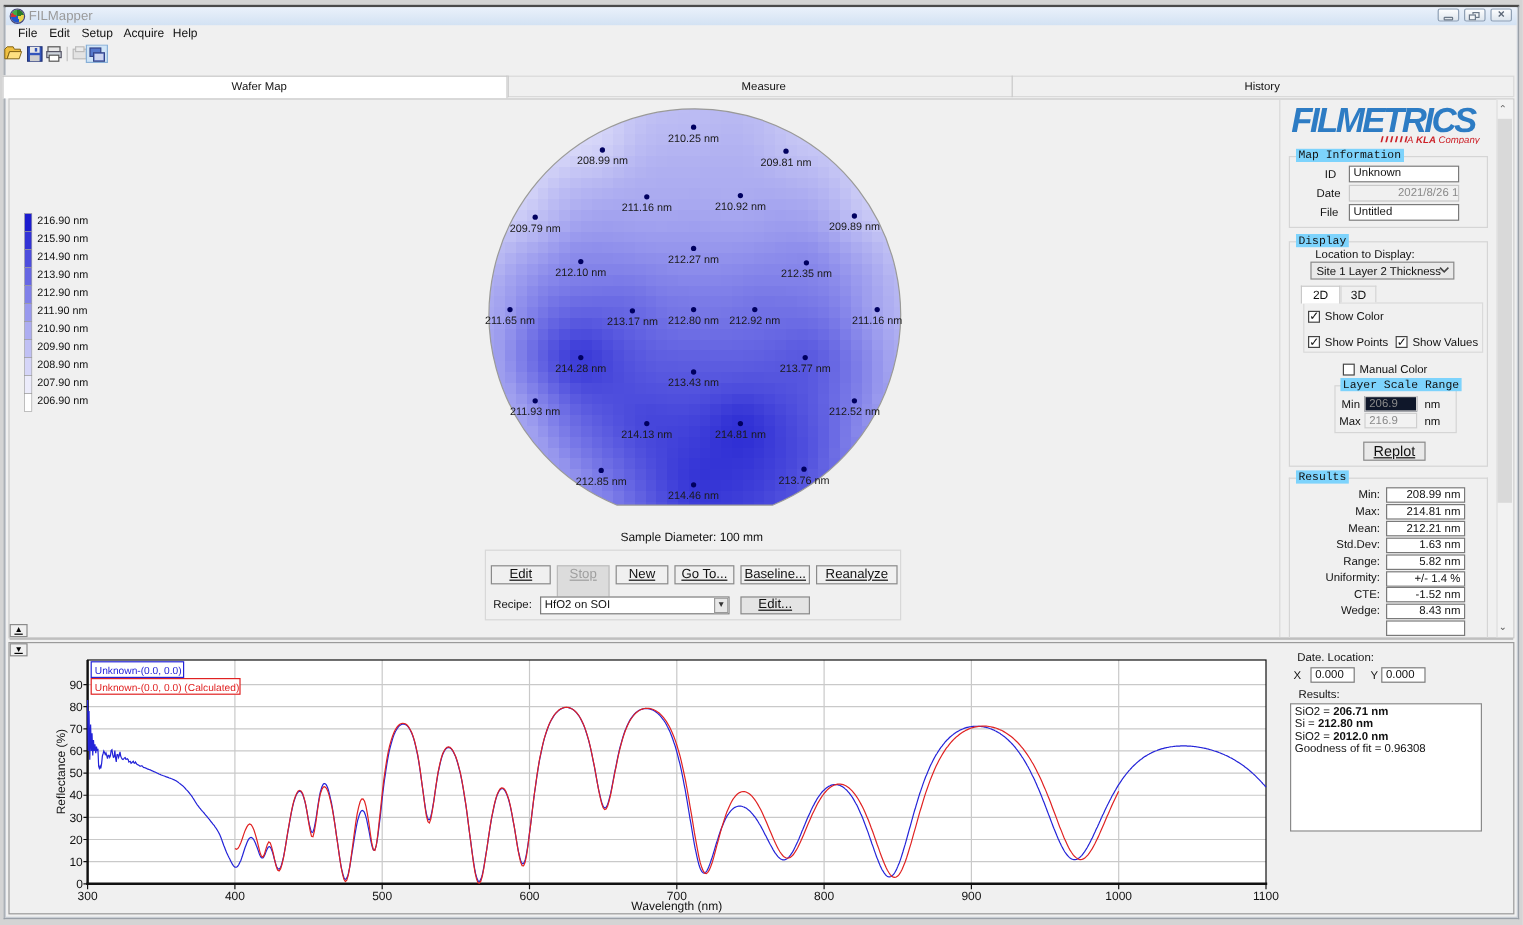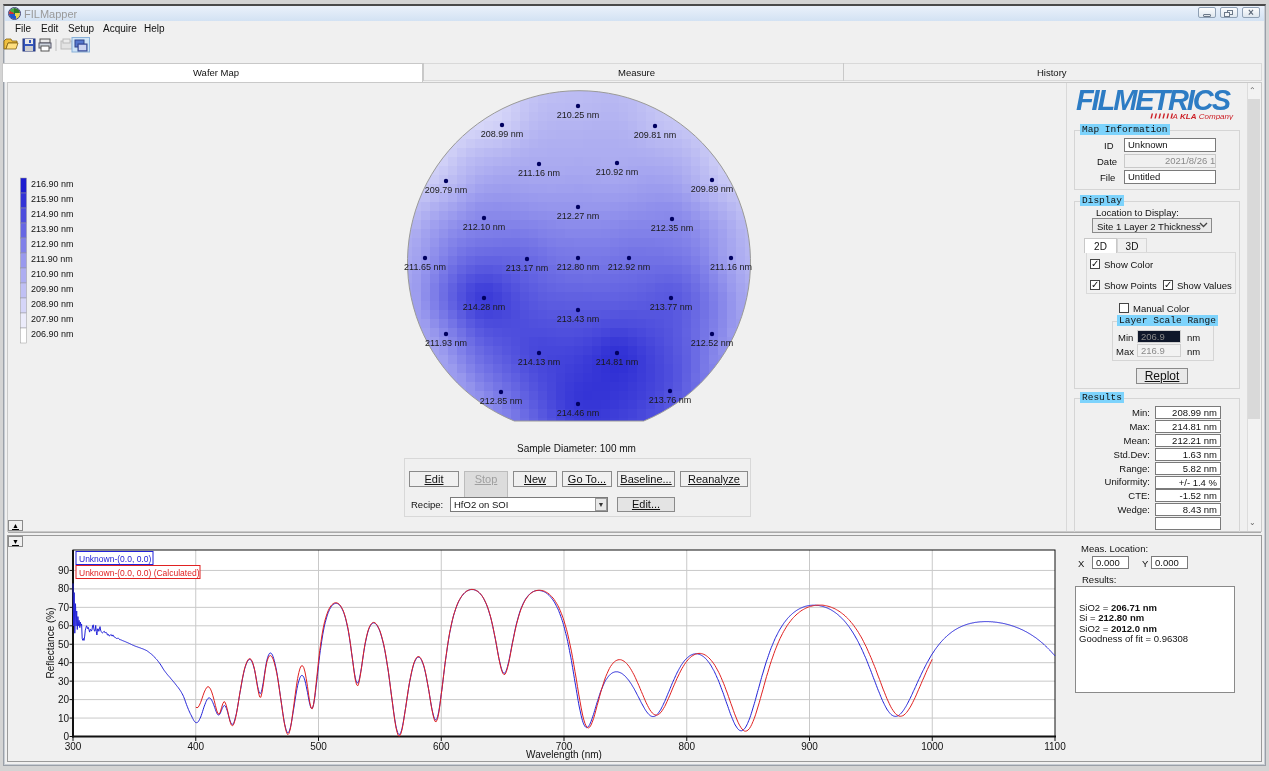--- a/index.html
+++ b/index.html
@@ -1592,19 +1592,19 @@
 <text x="564" y="758" font-size="10" text-anchor="middle" fill="#111">Wavelength (nm)</text>
 <text x="54" y="643" font-size="10" text-anchor="middle" fill="#111" transform="rotate(-90 54 643)">Reflectance (%)</text>
 <path d="M73.0,583.4 L73.6,625.8 L74.2,592.6 L74.8,633.2 L75.5,603.7 L76.1,625.8 L76.7,611.0 L77.3,629.5 L77.9,616.6 L78.5,625.8 L79.1,620.3 L79.8,627.6 L80.4,622.1 L81.0,625.8 L81.6,624.0 L82.2,638.4 L82.8,640.3 L83.4,638.5 L84.0,640.4 L84.7,636.1 L85.3,630.1 L85.9,628.1 L86.5,625.8 L87.1,627.1 L87.7,628.7 L88.3,627.4 L89.0,629.8 L89.6,632.1 L90.2,629.4 L90.8,629.4 L91.4,631.1 L92.0,629.8 L92.6,625.5 L93.3,624.8 L93.9,628.9 L94.5,631.1 L95.1,630.8 L95.7,625.4 L96.3,631.6 L96.9,635.0 L97.5,629.0 L98.2,628.8 L98.8,631.3 L99.4,629.5 L100.0,626.6 L100.6,630.1 L101.2,631.5 L101.8,632.5 L102.5,632.9 L103.1,632.4 L103.7,631.6 L104.3,631.3 L104.9,632.7 L105.5,632.6 L106.1,632.3 L106.8,633.0 L107.4,635.0 L108.0,634.6 L108.6,634.5 L109.2,636.1 L109.8,635.6 L110.4,635.0 L111.1,634.4 L111.7,635.8 L112.3,636.0 L112.9,634.9 L113.5,636.0 L114.1,636.9 L114.7,637.2 L115.3,637.5 L116.0,638.0 L116.6,638.5 L117.2,638.4 L117.8,638.3 L118.4,638.2 L119.0,638.8 L119.6,639.6 L120.3,639.7 L120.9,639.8 L121.5,640.1 L122.1,640.3 L122.7,640.7 L123.3,640.9 L123.9,641.1 L124.6,641.4 L125.2,641.6 L125.8,641.9 L126.4,642.2 L127.0,642.4 L127.6,642.7 L128.2,643.0 L128.9,643.2 L129.5,643.5 L130.1,643.8 L130.7,644.1 L131.3,644.4 L131.9,644.7 L132.5,645.0 L133.1,645.2 L133.8,645.5 L134.4,645.8 L135.0,646.0 L135.6,646.3 L136.2,646.5 L136.8,646.7 L137.4,646.9 L138.1,647.2 L138.7,647.4 L139.3,647.6 L139.9,647.8 L140.5,648.0 L141.1,648.3 L141.7,648.5 L142.4,648.7 L143.0,649.0 L143.6,649.2 L144.2,649.5 L144.8,649.7 L145.4,650.0 L146.0,650.3 L146.7,650.6 L147.3,651.0 L147.9,651.5 L148.5,651.9 L149.1,652.4 L149.7,652.8 L150.3,653.3 L150.9,653.8 L151.6,654.3 L152.2,654.8 L152.8,655.3 L153.4,655.9 L154.0,656.6 L154.6,657.3 L155.2,658.0 L155.9,658.7 L156.5,659.3 L157.1,660.0 L157.7,660.7 L158.3,661.5 L158.9,662.3 L159.5,663.1 L160.2,664.0 L160.8,665.0 L161.4,665.9 L162.0,666.9 L162.6,667.9 L163.2,668.9 L163.8,669.8 L164.4,670.7 L165.1,671.6 L165.7,672.4 L166.3,673.2 L166.9,673.9 L167.5,674.7 L168.1,675.4 L168.7,676.1 L169.4,676.8 L170.0,677.5 L170.6,678.3 L171.2,679.0 L171.8,679.7 L172.4,680.4 L173.0,681.2 L173.7,681.9 L174.3,682.7 L174.9,683.4 L175.5,684.2 L176.1,685.0 L176.7,685.7 L177.3,686.5 L178.0,687.3 L178.6,688.1 L179.2,689.0 L179.8,689.8 L180.4,690.7 L181.0,691.7 L181.6,692.7 L182.2,693.8 L182.9,695.1 L183.5,696.4 L184.1,697.9 L184.7,699.5 L185.3,701.2 L185.9,702.9 L186.5,704.6 L187.2,706.3 L187.8,707.9 L188.4,709.4 L189.0,710.8 L189.6,712.1 L190.2,713.4 L190.8,714.6 L191.5,715.9 L192.1,717.2 L192.7,718.4 L193.3,719.5 L193.9,720.6 L194.5,721.4 L195.1,722.1 L195.8,722.6 L196.4,722.7 L197.0,722.6 L197.6,722.3 L198.2,721.7 L198.8,720.8 L199.4,719.7 L200.0,718.4 L200.7,717.0 L201.3,715.3 L201.9,713.6 L202.5,711.7 L203.1,709.8 L203.7,707.9 L204.3,706.1 L205.0,704.3 L205.6,702.7 L206.2,701.3 L206.8,700.1 L207.4,699.1 L208.0,698.4 L208.6,698.0 L209.3,697.9 L209.9,698.1 L210.5,698.5 L211.1,699.2 L211.7,700.2 L212.3,701.4 L212.9,702.7 L213.5,704.3 L214.2,706.0 L214.8,707.7 L215.4,709.5 L216.0,711.2 L216.6,712.7 L217.2,713.9 L217.8,714.7 L218.5,715.0 L219.1,714.9 L219.7,714.3 L220.3,713.2 L220.9,711.8 L221.5,710.3 L222.1,708.7 L222.8,707.3 L223.4,706.2 L224.0,705.6 L224.6,705.5 L225.2,706.0 L225.8,706.9 L226.4,708.4 L227.1,710.3 L227.7,712.4 L228.3,714.6 L228.9,716.9 L229.5,719.0 L230.1,721.0 L230.7,722.5 L231.3,723.6 L232.0,724.2 L232.6,724.3 L233.2,723.8 L233.8,722.7 L234.4,721.2 L235.0,719.1 L235.6,716.7 L236.3,713.9 L236.9,710.8 L237.5,707.5 L238.1,704.0 L238.7,700.3 L239.3,696.7 L239.9,693.0 L240.6,689.4 L241.2,685.9 L241.8,682.5 L242.4,679.2 L243.0,676.2 L243.6,673.4 L244.2,670.8 L244.8,668.4 L245.5,666.3 L246.1,664.5 L246.7,663.0 L247.3,661.7 L247.9,660.7 L248.5,660.0 L249.1,659.5 L249.8,659.4 L250.4,659.6 L251.0,660.1 L251.6,660.9 L252.2,662.1 L252.8,663.7 L253.4,665.7 L254.1,668.0 L254.7,670.7 L255.3,673.7 L255.9,676.9 L256.5,680.3 L257.1,683.7 L257.7,686.8 L258.4,689.6 L259.0,691.8 L259.6,693.2 L260.2,693.7 L260.8,693.2 L261.4,691.7 L262.0,689.2 L262.6,686.1 L263.3,682.4 L263.9,678.4 L264.5,674.2 L265.1,670.2 L265.7,666.5 L266.3,663.1 L266.9,660.2 L267.6,657.8 L268.2,655.9 L268.8,654.5 L269.4,653.5 L270.0,653.0 L270.6,653.0 L271.2,653.3 L271.9,654.1 L272.5,655.2 L273.1,656.7 L273.7,658.5 L274.3,660.7 L274.9,663.2 L275.5,665.9 L276.2,668.9 L276.8,672.3 L277.4,675.8 L278.0,679.6 L278.6,683.6 L279.2,687.7 L279.8,692.0 L280.4,696.4 L281.1,700.8 L281.7,705.2 L282.3,709.5 L282.9,713.6 L283.5,717.5 L284.1,721.1 L284.7,724.3 L285.4,727.1 L286.0,729.4 L286.6,731.2 L287.2,732.3 L287.8,732.7 L288.4,732.5 L289.0,731.6 L289.7,730.0 L290.3,727.9 L290.9,725.2 L291.5,722.1 L292.1,718.6 L292.7,714.9 L293.3,711.0 L294.0,707.0 L294.6,703.0 L295.2,699.2 L295.8,695.4 L296.4,691.9 L297.0,688.7 L297.6,685.7 L298.2,683.1 L298.9,680.8 L299.5,678.9 L300.1,677.4 L300.7,676.3 L301.3,675.6 L301.9,675.4 L302.5,675.6 L303.2,676.2 L303.8,677.3 L304.4,678.9 L305.0,680.9 L305.6,683.3 L306.2,686.1 L306.8,689.1 L307.5,692.4 L308.1,695.7 L308.7,699.0 L309.3,702.0 L309.9,704.6 L310.5,706.7 L311.1,708.0 L311.7,708.5 L312.4,708.1 L313.0,706.6 L313.6,704.3 L314.2,701.0 L314.8,697.1 L315.4,692.5 L316.0,687.4 L316.7,682.1 L317.3,676.6 L317.9,671.1 L318.5,665.6 L319.1,660.4 L319.7,655.3 L320.3,650.6 L321.0,646.1 L321.6,641.9 L322.2,638.0 L322.8,634.3 L323.4,631.0 L324.0,627.9 L324.6,625.0 L325.3,622.4 L325.9,620.0 L326.5,617.9 L327.1,615.9 L327.7,614.1 L328.3,612.4 L328.9,611.0 L329.5,609.6 L330.2,608.5 L330.8,607.4 L331.4,606.5 L332.0,605.7 L332.6,605.1 L333.2,604.5 L333.8,604.1 L334.5,603.7 L335.1,603.5 L335.7,603.4 L336.3,603.4 L336.9,603.4 L337.5,603.6 L338.1,604.0 L338.8,604.4 L339.4,604.9 L340.0,605.6 L340.6,606.4 L341.2,607.3 L341.8,608.4 L342.4,609.6 L343.1,611.0 L343.7,612.5 L344.3,614.3 L344.9,616.2 L345.5,618.3 L346.1,620.7 L346.7,623.3 L347.3,626.1 L348.0,629.3 L348.6,632.6 L349.2,636.3 L349.8,640.2 L350.4,644.3 L351.0,648.6 L351.6,653.1 L352.3,657.7 L352.9,662.2 L353.5,666.7 L354.1,670.8 L354.7,674.6 L355.3,677.8 L355.9,680.3 L356.6,682.1 L357.2,683.0 L357.8,683.0 L358.4,682.1 L359.0,680.4 L359.6,677.9 L360.2,674.8 L360.8,671.3 L361.5,667.4 L362.1,663.4 L362.7,659.3 L363.3,655.2 L363.9,651.3 L364.5,647.6 L365.1,644.1 L365.8,640.9 L366.4,638.0 L367.0,635.4 L367.6,633.0 L368.2,630.9 L368.8,629.1 L369.4,627.6 L370.1,626.3 L370.7,625.2 L371.3,624.4 L371.9,623.7 L372.5,623.3 L373.1,623.0 L373.7,622.9 L374.4,623.0 L375.0,623.3 L375.6,623.7 L376.2,624.3 L376.8,625.1 L377.4,626.0 L378.0,627.1 L378.6,628.3 L379.3,629.7 L379.9,631.3 L380.5,633.1 L381.1,635.0 L381.7,637.1 L382.3,639.4 L382.9,641.8 L383.6,644.5 L384.2,647.4 L384.8,650.4 L385.4,653.7 L386.0,657.1 L386.6,660.8 L387.2,664.7 L387.9,668.7 L388.5,672.9 L389.1,677.3 L389.7,681.8 L390.3,686.5 L390.9,691.2 L391.5,696.0 L392.2,700.7 L392.8,705.3 L393.4,709.9 L394.0,714.2 L394.6,718.3 L395.2,722.0 L395.8,725.4 L396.4,728.3 L397.1,730.7 L397.7,732.6 L398.3,733.8 L398.9,734.4 L399.5,734.4 L400.1,733.8 L400.7,732.6 L401.4,730.8 L402.0,728.5 L402.6,725.7 L403.2,722.5 L403.8,719.1 L404.4,715.3 L405.0,711.4 L405.7,707.4 L406.3,703.3 L406.9,699.3 L407.5,695.3 L408.1,691.4 L408.7,687.6 L409.3,684.0 L409.9,680.6 L410.6,677.4 L411.2,674.4 L411.8,671.6 L412.4,669.1 L413.0,666.8 L413.6,664.7 L414.2,662.9 L414.9,661.3 L415.5,660.0 L416.1,659.0 L416.7,658.2 L417.3,657.6 L417.9,657.3 L418.5,657.2 L419.2,657.3 L419.8,657.7 L420.4,658.4 L421.0,659.3 L421.6,660.4 L422.2,661.8 L422.8,663.4 L423.5,665.2 L424.1,667.3 L424.7,669.7 L425.3,672.2 L425.9,675.0 L426.5,678.1 L427.1,681.3 L427.7,684.6 L428.4,688.1 L429.0,691.8 L429.6,695.4 L430.2,699.1 L430.8,702.7 L431.4,706.1 L432.0,709.4 L432.7,712.3 L433.3,714.9 L433.9,717.0 L434.5,718.5 L435.1,719.5 L435.7,719.8 L436.3,719.4 L437.0,718.4 L437.6,716.6 L438.2,714.2 L438.8,711.2 L439.4,707.6 L440.0,703.6 L440.6,699.2 L441.2,694.5 L441.9,689.6 L442.5,684.7 L443.1,679.7 L443.7,674.7 L444.3,669.8 L444.9,664.9 L445.5,660.2 L446.2,655.7 L446.8,651.3 L447.4,647.1 L448.0,643.2 L448.6,639.4 L449.2,635.8 L449.8,632.4 L450.5,629.2 L451.1,626.2 L451.7,623.4 L452.3,620.7 L452.9,618.3 L453.5,615.9 L454.1,613.8 L454.8,611.7 L455.4,609.8 L456.0,608.1 L456.6,606.4 L457.2,604.9 L457.8,603.4 L458.4,602.1 L459.0,600.8 L459.7,599.6 L460.3,598.6 L460.9,597.6 L461.5,596.6 L462.1,595.8 L462.7,595.0 L463.3,594.2 L464.0,593.6 L464.6,593.0 L465.2,592.4 L465.8,591.9 L466.4,591.4 L467.0,591.0 L467.6,590.7 L468.3,590.4 L468.9,590.1 L469.5,589.9 L470.1,589.8 L470.7,589.6 L471.3,589.6 L471.9,589.5 L472.6,589.6 L473.2,589.6 L473.8,589.7 L474.4,589.9 L475.0,590.1 L475.6,590.3 L476.2,590.6 L476.8,590.9 L477.5,591.3 L478.1,591.8 L478.7,592.3 L479.3,592.8 L479.9,593.4 L480.5,594.1 L481.1,594.9 L481.8,595.7 L482.4,596.5 L483.0,597.5 L483.6,598.5 L484.2,599.7 L484.8,600.9 L485.4,602.2 L486.1,603.6 L486.7,605.1 L487.3,606.7 L487.9,608.4 L488.5,610.2 L489.1,612.2 L489.7,614.3 L490.4,616.5 L491.0,618.8 L491.6,621.3 L492.2,623.9 L492.8,626.6 L493.4,629.5 L494.0,632.5 L494.6,635.6 L495.3,638.8 L495.9,642.0 L496.5,645.3 L497.1,648.6 L497.7,651.9 L498.3,655.1 L498.9,658.2 L499.6,661.2 L500.2,663.9 L500.8,666.4 L501.4,668.5 L502.0,670.3 L502.6,671.7 L503.2,672.7 L503.9,673.2 L504.5,673.2 L505.1,672.7 L505.7,671.8 L506.3,670.4 L506.9,668.6 L507.5,666.5 L508.1,664.1 L508.8,661.4 L509.4,658.5 L510.0,655.4 L510.6,652.3 L511.2,649.1 L511.8,645.9 L512.4,642.7 L513.1,639.6 L513.7,636.5 L514.3,633.5 L514.9,630.6 L515.5,627.9 L516.1,625.2 L516.7,622.7 L517.4,620.3 L518.0,618.1 L518.6,615.9 L519.2,613.9 L519.8,612.0 L520.4,610.2 L521.0,608.5 L521.7,607.0 L522.3,605.5 L522.9,604.1 L523.5,602.9 L524.1,601.7 L524.7,600.5 L525.3,599.5 L525.9,598.6 L526.6,597.7 L527.2,596.8 L527.8,596.1 L528.4,595.4 L529.0,594.7 L529.6,594.1 L530.2,593.6 L530.9,593.1 L531.5,592.6 L532.1,592.2 L532.7,591.9 L533.3,591.6 L533.9,591.3 L534.5,591.1 L535.2,590.9 L535.8,590.7 L536.4,590.6 L537.0,590.5 L537.6,590.5 L538.2,590.4 L538.8,590.5 L539.5,590.5 L540.1,590.6 L540.7,590.7 L541.3,590.8 L541.9,591.0 L542.5,591.2 L543.1,591.4 L543.7,591.6 L544.4,591.9 L545.0,592.3 L545.6,592.6 L546.2,593.0 L546.8,593.5 L547.4,593.9 L548.0,594.5 L548.7,595.0 L549.3,595.6 L549.9,596.2 L550.5,596.9 L551.1,597.6 L551.7,598.4 L552.3,599.2 L553.0,600.0 L553.6,601.0 L554.2,601.9 L554.8,602.9 L555.4,604.0 L556.0,605.2 L556.6,606.3 L557.2,607.6 L557.9,608.9 L558.5,610.3 L559.1,611.8 L559.7,613.4 L560.3,615.0 L560.9,616.7 L561.5,618.5 L562.2,620.4 L562.8,622.3 L563.4,624.4 L564.0,626.5 L564.6,628.8 L565.2,631.2 L565.8,633.6 L566.5,636.2 L567.1,638.9 L567.7,641.6 L568.3,644.5 L568.9,647.5 L569.5,650.6 L570.1,653.8 L570.8,657.1 L571.4,660.5 L572.0,664.0 L572.6,667.5 L573.2,671.1 L573.8,674.8 L574.4,678.5 L575.0,682.2 L575.7,685.9 L576.3,689.6 L576.9,693.3 L577.5,696.9 L578.1,700.4 L578.7,703.8 L579.3,707.0 L580.0,710.1 L580.6,713.0 L581.2,715.7 L581.8,718.2 L582.4,720.4 L583.0,722.3 L583.6,723.9 L584.3,725.3 L584.9,726.3 L585.5,727.0 L586.1,727.5 L586.7,727.6 L587.3,727.4 L587.9,727.0 L588.6,726.3 L589.2,725.4 L589.8,724.3 L590.4,723.0 L591.0,721.5 L591.6,719.9 L592.2,718.2 L592.8,716.3 L593.5,714.4 L594.1,712.4 L594.7,710.4 L595.3,708.4 L595.9,706.3 L596.5,704.3 L597.1,702.3 L597.8,700.3 L598.4,698.4 L599.0,696.5 L599.6,694.7 L600.2,692.9 L600.8,691.2 L601.4,689.6 L602.1,688.1 L602.7,686.6 L603.3,685.2 L603.9,683.9 L604.5,682.6 L605.1,681.4 L605.7,680.3 L606.3,679.3 L607.0,678.4 L607.6,677.5 L608.2,676.7 L608.8,675.9 L609.4,675.3 L610.0,674.7 L610.6,674.1 L611.3,673.6 L611.9,673.2 L612.5,672.8 L613.1,672.5 L613.7,672.3 L614.3,672.1 L614.9,671.9 L615.6,671.8 L616.2,671.8 L616.8,671.8 L617.4,671.8 L618.0,671.9 L618.6,672.1 L619.2,672.3 L619.9,672.5 L620.5,672.8 L621.1,673.1 L621.7,673.4 L622.3,673.8 L622.9,674.3 L623.5,674.8 L624.1,675.3 L624.8,675.8 L625.4,676.4 L626.0,677.1 L626.6,677.8 L627.2,678.5 L627.8,679.2 L628.4,680.0 L629.1,680.8 L629.7,681.7 L630.3,682.6 L630.9,683.5 L631.5,684.4 L632.1,685.4 L632.7,686.5 L633.4,687.5 L634.0,688.6 L634.6,689.7 L635.2,690.8 L635.8,691.9 L636.4,693.1 L637.0,694.3 L637.6,695.5 L638.3,696.7 L638.9,697.9 L639.5,699.1 L640.1,700.3 L640.7,701.5 L641.3,702.7 L641.9,703.8 L642.6,705.0 L643.2,706.1 L643.8,707.2 L644.4,708.3 L645.0,709.3 L645.6,710.3 L646.2,711.2 L646.9,712.0 L647.5,712.9 L648.1,713.6 L648.7,714.3 L649.3,714.8 L649.9,715.3 L650.5,715.8 L651.2,716.1 L651.8,716.4 L652.4,716.5 L653.0,716.6 L653.6,716.5 L654.2,716.4 L654.8,716.2 L655.4,715.9 L656.1,715.5 L656.7,714.9 L657.3,714.3 L657.9,713.7 L658.5,712.9 L659.1,712.0 L659.7,711.1 L660.4,710.1 L661.0,709.1 L661.6,707.9 L662.2,706.7 L662.8,705.5 L663.4,704.2 L664.0,702.9 L664.7,701.5 L665.3,700.1 L665.9,698.7 L666.5,697.2 L667.1,695.8 L667.7,694.3 L668.3,692.8 L669.0,691.3 L669.6,689.8 L670.2,688.3 L670.8,686.9 L671.4,685.4 L672.0,683.9 L672.6,682.5 L673.2,681.1 L673.9,679.7 L674.5,678.3 L675.1,677.0 L675.7,675.6 L676.3,674.4 L676.9,673.1 L677.5,671.9 L678.2,670.7 L678.8,669.5 L679.4,668.4 L680.0,667.4 L680.6,666.3 L681.2,665.3 L681.8,664.4 L682.5,663.4 L683.1,662.6 L683.7,661.7 L684.3,661.0 L684.9,660.2 L685.5,659.5 L686.1,658.9 L686.8,658.3 L687.4,657.7 L688.0,657.2 L688.6,656.7 L689.2,656.2 L689.8,655.8 L690.4,655.4 L691.0,655.1 L691.7,654.8 L692.3,654.5 L692.9,654.3 L693.5,654.1 L694.1,654.0 L694.7,653.9 L695.3,653.8 L696.0,653.8 L696.6,653.8 L697.2,653.8 L697.8,653.9 L698.4,654.1 L699.0,654.2 L699.6,654.4 L700.3,654.7 L700.9,655.0 L701.5,655.3 L702.1,655.7 L702.7,656.1 L703.3,656.5 L703.9,657.0 L704.5,657.6 L705.2,658.1 L705.8,658.7 L706.4,659.4 L707.0,660.1 L707.6,660.8 L708.2,661.6 L708.8,662.4 L709.5,663.3 L710.1,664.2 L710.7,665.1 L711.3,666.1 L711.9,667.2 L712.5,668.3 L713.1,669.4 L713.8,670.5 L714.4,671.7 L715.0,673.0 L715.6,674.3 L716.2,675.6 L716.8,677.0 L717.4,678.4 L718.1,679.8 L718.7,681.3 L719.3,682.8 L719.9,684.4 L720.5,686.0 L721.1,687.6 L721.7,689.2 L722.3,690.9 L723.0,692.6 L723.6,694.3 L724.2,696.1 L724.8,697.8 L725.4,699.6 L726.0,701.3 L726.6,703.1 L727.3,704.9 L727.9,706.6 L728.5,708.4 L729.1,710.1 L729.7,711.8 L730.3,713.5 L730.9,715.1 L731.6,716.7 L732.2,718.3 L732.8,719.7 L733.4,721.2 L734.0,722.5 L734.6,723.8 L735.2,725.0 L735.9,726.0 L736.5,727.0 L737.1,727.9 L737.7,728.7 L738.3,729.4 L738.9,729.9 L739.5,730.3 L740.1,730.6 L740.8,730.7 L741.4,730.8 L742.0,730.6 L742.6,730.4 L743.2,730.0 L743.8,729.5 L744.4,728.8 L745.1,728.0 L745.7,727.1 L746.3,726.0 L746.9,724.9 L747.5,723.6 L748.1,722.2 L748.7,720.7 L749.4,719.1 L750.0,717.4 L750.6,715.7 L751.2,713.8 L751.8,711.9 L752.4,710.0 L753.0,707.9 L753.6,705.9 L754.3,703.7 L754.9,701.6 L755.5,699.4 L756.1,697.2 L756.7,695.0 L757.3,692.8 L757.9,690.6 L758.6,688.3 L759.2,686.1 L759.8,683.9 L760.4,681.7 L761.0,679.5 L761.6,677.4 L762.2,675.2 L762.9,673.1 L763.5,671.0 L764.1,669.0 L764.7,667.0 L765.3,665.0 L765.9,663.0 L766.5,661.1 L767.2,659.3 L767.8,657.4 L768.4,655.7 L769.0,653.9 L769.6,652.2 L770.2,650.5 L770.8,648.9 L771.4,647.3 L772.1,645.8 L772.7,644.3 L773.3,642.8 L773.9,641.4 L774.5,640.0 L775.1,638.6 L775.7,637.3 L776.4,636.0 L777.0,634.8 L777.6,633.6 L778.2,632.4 L778.8,631.3 L779.4,630.2 L780.0,629.1 L780.7,628.1 L781.3,627.1 L781.9,626.1 L782.5,625.2 L783.1,624.3 L783.7,623.4 L784.3,622.5 L785.0,621.7 L785.6,620.9 L786.2,620.1 L786.8,619.4 L787.4,618.6 L788.0,617.9 L788.6,617.3 L789.2,616.6 L789.9,616.0 L790.5,615.4 L791.1,614.8 L791.7,614.2 L792.3,613.7 L792.9,613.2 L793.5,612.7 L794.2,612.2 L794.8,611.7 L795.4,611.3 L796.0,610.8 L796.6,610.4 L797.2,610.0 L797.8,609.7 L798.5,609.3 L799.1,609.0 L799.7,608.6 L800.3,608.3 L800.9,608.0 L801.5,607.8 L802.1,607.5 L802.7,607.3 L803.4,607.0 L804.0,606.8 L804.6,606.6 L805.2,606.4 L805.8,606.2 L806.4,606.1 L807.0,605.9 L807.7,605.8 L808.3,605.7 L808.9,605.6 L809.5,605.5 L810.1,605.4 L810.7,605.3 L811.3,605.3 L812.0,605.2 L812.6,605.2 L813.2,605.2 L813.8,605.2 L814.4,605.2 L815.0,605.2 L815.6,605.2 L816.3,605.3 L816.9,605.3 L817.5,605.4 L818.1,605.5 L818.7,605.5 L819.3,605.6 L819.9,605.8 L820.5,605.9 L821.2,606.0 L821.8,606.2 L822.4,606.3 L823.0,606.5 L823.6,606.7 L824.2,606.9 L824.8,607.1 L825.5,607.3 L826.1,607.5 L826.7,607.8 L827.3,608.0 L827.9,608.3 L828.5,608.6 L829.1,608.9 L829.8,609.2 L830.4,609.5 L831.0,609.9 L831.6,610.2 L832.2,610.6 L832.8,610.9 L833.4,611.3 L834.1,611.8 L834.7,612.2 L835.3,612.6 L835.9,613.1 L836.5,613.5 L837.1,614.0 L837.7,614.5 L838.3,615.0 L839.0,615.6 L839.6,616.1 L840.2,616.7 L840.8,617.3 L841.4,617.9 L842.0,618.5 L842.6,619.1 L843.3,619.8 L843.9,620.4 L844.5,621.1 L845.1,621.8 L845.7,622.5 L846.3,623.3 L846.9,624.1 L847.6,624.8 L848.2,625.7 L848.8,626.5 L849.4,627.3 L850.0,628.2 L850.6,629.1 L851.2,630.0 L851.8,630.9 L852.5,631.9 L853.1,632.9 L853.7,633.9 L854.3,634.9 L854.9,635.9 L855.5,637.0 L856.1,638.1 L856.8,639.2 L857.4,640.4 L858.0,641.5 L858.6,642.7 L859.2,643.9 L859.8,645.2 L860.4,646.4 L861.1,647.7 L861.7,649.0 L862.3,650.3 L862.9,651.7 L863.5,653.0 L864.1,654.4 L864.7,655.8 L865.4,657.3 L866.0,658.7 L866.6,660.2 L867.2,661.7 L867.8,663.2 L868.4,664.7 L869.0,666.3 L869.6,667.8 L870.3,669.4 L870.9,671.0 L871.5,672.6 L872.1,674.2 L872.7,675.8 L873.3,677.4 L873.9,679.0 L874.6,680.6 L875.2,682.3 L875.8,683.9 L876.4,685.5 L877.0,687.1 L877.6,688.7 L878.2,690.2 L878.9,691.8 L879.5,693.3 L880.1,694.8 L880.7,696.3 L881.3,697.7 L881.9,699.2 L882.5,700.5 L883.1,701.9 L883.8,703.2 L884.4,704.5 L885.0,705.7 L885.6,706.8 L886.2,707.9 L886.8,709.0 L887.4,710.0 L888.1,710.9 L888.7,711.7 L889.3,712.5 L889.9,713.2 L890.5,713.9 L891.1,714.5 L891.7,715.0 L892.4,715.4 L893.0,715.8 L893.6,716.0 L894.2,716.2 L894.8,716.3 L895.4,716.4 L896.0,716.3 L896.7,716.2 L897.3,716.1 L897.9,715.8 L898.5,715.5 L899.1,715.0 L899.7,714.6 L900.3,714.0 L900.9,713.4 L901.6,712.8 L902.2,712.0 L902.8,711.2 L903.4,710.4 L904.0,709.5 L904.6,708.5 L905.2,707.6 L905.9,706.5 L906.5,705.4 L907.1,704.3 L907.7,703.2 L908.3,702.0 L908.9,700.8 L909.5,699.5 L910.2,698.3 L910.8,697.0 L911.4,695.7 L912.0,694.4 L912.6,693.1 L913.2,691.7 L913.8,690.4 L914.5,689.1 L915.1,687.7 L915.7,686.4 L916.3,685.0 L916.9,683.7 L917.5,682.3 L918.1,681.0 L918.7,679.6 L919.4,678.3 L920.0,677.0 L920.6,675.7 L921.2,674.4 L921.8,673.1 L922.4,671.9 L923.0,670.6 L923.7,669.4 L924.3,668.1 L924.9,666.9 L925.5,665.8 L926.1,664.6 L926.7,663.4 L927.3,662.3 L928.0,661.2 L928.6,660.1 L929.2,659.0 L929.8,658.0 L930.4,656.9 L931.0,655.9 L931.6,654.9 L932.2,653.9 L932.9,653.0 L933.5,652.0 L934.1,651.1 L934.7,650.2 L935.3,649.3 L935.9,648.5 L936.5,647.6 L937.2,646.8 L937.8,646.0 L938.4,645.2 L939.0,644.4 L939.6,643.7 L940.2,643.0 L940.8,642.2 L941.5,641.5 L942.1,640.8 L942.7,640.2 L943.3,639.5 L943.9,638.9 L944.5,638.3 L945.1,637.7 L945.8,637.1 L946.4,636.5 L947.0,635.9 L947.6,635.4 L948.2,634.9 L948.8,634.4 L949.4,633.9 L950.0,633.4 L950.7,632.9 L951.3,632.4 L951.9,632.0 L952.5,631.5 L953.1,631.1 L953.7,630.7 L954.3,630.3 L955.0,629.9 L955.6,629.5 L956.2,629.2 L956.8,628.8 L957.4,628.5 L958.0,628.1 L958.6,627.8 L959.3,627.5 L959.9,627.2 L960.5,626.9 L961.1,626.6 L961.7,626.4 L962.3,626.1 L962.9,625.8 L963.6,625.6 L964.2,625.4 L964.8,625.1 L965.4,624.9 L966.0,624.7 L966.6,624.5 L967.2,624.3 L967.8,624.1 L968.5,623.9 L969.1,623.8 L969.7,623.6 L970.3,623.4 L970.9,623.3 L971.5,623.2 L972.1,623.0 L972.8,622.9 L973.4,622.8 L974.0,622.7 L974.6,622.5 L975.2,622.4 L975.8,622.3 L976.4,622.3 L977.1,622.2 L977.7,622.1 L978.3,622.0 L978.9,622.0 L979.5,621.9 L980.1,621.8 L980.7,621.8 L981.4,621.8 L982.0,621.7 L982.6,621.7 L983.2,621.7 L983.8,621.6 L984.4,621.6 L985.0,621.6 L985.6,621.6 L986.3,621.6 L986.9,621.6 L987.5,621.6 L988.1,621.6 L988.7,621.6 L989.3,621.7 L989.9,621.7 L990.6,621.7 L991.2,621.8 L991.8,621.8 L992.4,621.8 L993.0,621.9 L993.6,622.0 L994.2,622.0 L994.9,622.1 L995.5,622.2 L996.1,622.2 L996.7,622.3 L997.3,622.4 L997.9,622.5 L998.5,622.6 L999.1,622.7 L999.8,622.8 L1000.4,622.9 L1001.0,623.0 L1001.6,623.1 L1002.2,623.2 L1002.8,623.3 L1003.4,623.5 L1004.1,623.6 L1004.7,623.7 L1005.3,623.9 L1005.9,624.0 L1006.5,624.2 L1007.1,624.3 L1007.7,624.5 L1008.4,624.7 L1009.0,624.8 L1009.6,625.0 L1010.2,625.2 L1010.8,625.4 L1011.4,625.6 L1012.0,625.8 L1012.7,626.0 L1013.3,626.2 L1013.9,626.4 L1014.5,626.6 L1015.1,626.8 L1015.7,627.1 L1016.3,627.3 L1016.9,627.5 L1017.6,627.8 L1018.2,628.0 L1018.8,628.3 L1019.4,628.5 L1020.0,628.8 L1020.6,629.1 L1021.2,629.4 L1021.9,629.6 L1022.5,629.9 L1023.1,630.2 L1023.7,630.5 L1024.3,630.8 L1024.9,631.2 L1025.5,631.5 L1026.2,631.8 L1026.8,632.1 L1027.4,632.5 L1028.0,632.8 L1028.6,633.2 L1029.2,633.5 L1029.8,633.9 L1030.5,634.3 L1031.1,634.7 L1031.7,635.1 L1032.3,635.4 L1032.9,635.9 L1033.5,636.3 L1034.1,636.7 L1034.7,637.1 L1035.4,637.5 L1036.0,638.0 L1036.6,638.4 L1037.2,638.9 L1037.8,639.4 L1038.4,639.8 L1039.0,640.3 L1039.7,640.8 L1040.3,641.3 L1040.9,641.8 L1041.5,642.3 L1042.1,642.9 L1042.7,643.4 L1043.3,643.9 L1044.0,644.5 L1044.6,645.1 L1045.2,645.6 L1045.8,646.2 L1046.4,646.8 L1047.0,647.4 L1047.6,648.0 L1048.2,648.6 L1048.9,649.3 L1049.5,649.9 L1050.1,650.5 L1050.7,651.2 L1051.3,651.8 L1051.9,652.5 L1052.5,653.2 L1053.2,653.9 L1053.8,654.5 L1054.4,655.2 L1055.0,655.9" fill="none" stroke="#2323d8" stroke-width="1"></path>
 <path d="M195.8,707.1 L197.0,707.8 L198.2,707.2 L199.4,705.2 L200.7,702.3 L201.9,698.9 L203.1,695.3 L204.3,692.0 L205.6,689.3 L206.8,687.4 L208.0,686.6 L209.3,687.3 L210.5,689.1 L211.7,691.9 L212.9,695.7 L214.2,700.4 L215.4,705.4 L216.6,710.1 L217.8,713.4 L219.1,714.2 L220.3,712.0 L221.5,707.8 L222.8,703.7 L224.0,701.6 L225.2,702.4 L226.4,705.9 L227.7,711.0 L228.9,716.7 L230.1,721.7 L231.3,725.0 L232.6,725.8 L233.8,724.1 L235.0,720.2 L236.3,714.6 L237.5,707.8 L238.7,700.3 L239.9,692.7 L241.2,685.4 L242.4,678.6 L243.6,672.6 L244.8,667.6 L246.1,663.8 L247.3,661.0 L248.5,659.2 L249.8,658.6 L251.0,659.3 L252.2,661.3 L253.4,664.9 L254.7,670.1 L255.9,676.9 L257.1,684.7 L258.4,692.0 L259.6,696.9 L260.8,697.3 L262.0,692.7 L263.3,684.7 L264.5,675.7 L265.7,667.8 L266.9,661.8 L268.2,657.9 L269.4,655.9 L270.6,655.6 L271.9,656.7 L273.1,659.1 L274.3,662.8 L275.5,667.6 L276.8,673.4 L278.0,680.3 L279.2,688.0 L280.4,696.5 L281.7,705.4 L282.9,713.9 L284.1,721.8 L285.4,728.3 L286.6,732.8 L287.8,734.6 L289.0,733.4 L290.3,729.1 L291.5,722.2 L292.7,713.5 L294.0,703.9 L295.2,694.6 L296.4,685.9 L297.6,678.4 L298.9,672.4 L300.1,668.1 L301.3,665.9 L302.5,665.7 L303.8,667.7 L305.0,672.0 L306.2,678.4 L307.5,686.5 L308.7,695.2 L309.9,703.1 L311.1,708.1 L312.4,708.7 L313.6,704.3 L314.8,695.8 L316.0,684.7 L317.3,672.7 L318.5,661.1 L319.7,650.7 L321.0,641.6 L322.2,633.8 L323.4,627.2 L324.6,621.7 L325.9,617.2 L327.1,613.5 L328.3,610.4 L329.5,608.0 L330.8,606.0 L332.0,604.6 L333.2,603.6 L334.5,602.9 L335.7,602.7 L336.9,602.9 L338.1,603.4 L339.4,604.4 L340.6,605.9 L341.8,607.9 L343.1,610.4 L344.3,613.7 L345.5,617.7 L346.7,622.6 L348.0,628.5 L349.2,635.5 L350.4,643.6 L351.6,652.8 L352.9,662.5 L354.1,671.9 L355.3,679.8 L356.6,684.8 L357.8,685.8 L359.0,682.6 L360.2,676.2 L361.5,667.9 L362.7,659.0 L363.9,650.7 L365.1,643.3 L366.4,637.1 L367.6,632.2 L368.8,628.4 L370.1,625.6 L371.3,623.8 L372.5,622.7 L373.7,622.4 L375.0,622.8 L376.2,623.9 L377.4,625.5 L378.6,627.9 L379.9,630.8 L381.1,634.5 L382.3,638.8 L383.6,643.9 L384.8,649.8 L386.0,656.5 L387.2,664.1 L388.5,672.4 L389.7,681.5 L390.9,691.1 L392.2,700.9 L393.4,710.4 L394.6,719.2 L395.8,726.7 L397.1,732.4 L398.3,735.7 L399.5,736.1 L400.7,734.3 L402.0,729.8 L403.2,723.5 L404.4,715.8 L405.7,707.5 L406.9,699.1 L408.1,691.0 L409.3,683.5 L410.6,676.7 L411.8,670.9 L413.0,666.1 L414.2,662.2 L415.5,659.3 L416.7,657.4 L417.9,656.6 L419.2,656.7 L420.4,657.7 L421.6,659.7 L422.8,662.7 L424.1,666.6 L425.3,671.6 L426.5,677.5 L427.7,684.2 L429.0,691.6 L430.2,699.2 L431.4,706.7 L432.7,713.4 L433.9,718.6 L435.1,721.5 L436.3,721.6 L437.6,718.6 L438.8,712.8 L440.0,704.6 L441.2,694.9 L442.5,684.8 L443.7,674.5 L444.9,664.5 L446.2,655.2 L447.4,646.6 L448.6,638.8 L449.8,631.8 L451.1,625.7 L452.3,620.3 L453.5,615.5 L454.8,611.4 L456.0,607.7 L457.2,604.6 L458.4,601.8 L459.7,599.4 L460.9,597.3 L462.1,595.6 L463.3,594.1 L464.6,592.8 L465.8,591.7 L467.0,590.9 L468.3,590.3 L469.5,589.8 L470.7,589.5 L471.9,589.4 L473.2,589.5 L474.4,589.7 L475.6,590.2 L476.8,590.8 L478.1,591.6 L479.3,592.7 L480.5,593.9 L481.8,595.5 L483.0,597.3 L484.2,599.4 L485.4,601.9 L486.7,604.8 L487.9,608.0 L489.1,611.8 L490.4,616.1 L491.6,620.9 L492.8,626.3 L494.0,632.2 L495.3,638.5 L496.5,645.2 L497.7,652.1 L498.9,658.7 L500.2,664.7 L501.4,669.6 L502.6,673.0 L503.9,674.6 L505.1,674.2 L506.3,671.8 L507.5,667.8 L508.8,662.5 L510.0,656.5 L511.2,650.0 L512.4,643.6 L513.7,637.3 L514.9,631.4 L516.1,626.0 L517.4,621.0 L518.6,616.6 L519.8,612.7 L521.0,609.2 L522.3,606.1 L523.5,603.4 L524.7,601.1 L525.9,599.0 L527.2,597.3 L528.4,595.7 L529.6,594.4 L530.9,593.3 L532.1,592.4 L533.3,591.7 L534.5,591.1 L535.8,590.7 L537.0,590.4 L538.2,590.3 L539.5,590.2 L540.7,590.3 L541.9,590.5 L543.1,590.8 L544.4,591.2 L545.6,591.8 L546.8,592.5 L548.0,593.3 L549.3,594.2 L550.5,595.3 L551.7,596.6 L553.0,598.0 L554.2,599.6 L555.4,601.4 L556.6,603.4 L557.9,605.6 L559.1,608.1 L560.3,610.8 L561.5,613.8 L562.8,617.2 L564.0,620.8 L565.2,624.9 L566.5,629.3 L567.7,634.1 L568.9,639.4 L570.1,645.0 L571.4,651.1 L572.6,657.7 L573.8,664.5 L575.0,671.7 L576.3,679.1 L577.5,686.6 L578.7,694.1 L580.0,701.2 L581.2,707.9 L582.4,714.0 L583.6,719.1 L584.9,723.2 L586.1,726.0 L587.3,727.6 L588.6,727.9 L589.8,727.0 L591.0,725.1 L592.2,722.3 L593.5,718.7 L594.7,714.7 L595.9,710.2 L597.1,705.6 L598.4,701.0 L599.6,696.4 L600.8,692.0 L602.1,687.7 L603.3,683.8 L604.5,680.1 L605.7,676.7 L607.0,673.7 L608.2,671.0 L609.4,668.5 L610.6,666.4 L611.9,664.6 L613.1,663.1 L614.3,661.9 L615.6,660.9 L616.8,660.3 L618.0,659.8 L619.2,659.7 L620.5,659.7 L621.7,660.0 L622.9,660.6 L624.1,661.3 L625.4,662.3 L626.6,663.5 L627.8,664.9 L629.1,666.5 L630.3,668.3 L631.5,670.3 L632.7,672.5 L634.0,674.8 L635.2,677.3 L636.4,680.0 L637.6,682.7 L638.9,685.6 L640.1,688.5 L641.3,691.4 L642.6,694.4 L643.8,697.3 L645.0,700.1 L646.2,702.8 L647.5,705.4 L648.7,707.7 L649.9,709.8 L651.2,711.6 L652.4,713.1 L653.6,714.1 L654.8,714.8 L656.1,715.1 L657.3,715.0 L658.5,714.5 L659.7,713.5 L661.0,712.3 L662.2,710.6 L663.4,708.7 L664.7,706.5 L665.9,704.0 L667.1,701.4 L668.3,698.7 L669.6,695.8 L670.8,692.9 L672.0,690.0 L673.2,687.1 L674.5,684.2 L675.7,681.4 L676.9,678.6 L678.2,676.0 L679.4,673.5 L680.6,671.1 L681.8,668.8 L683.1,666.7 L684.3,664.7 L685.5,662.9 L686.8,661.2 L688.0,659.8 L689.2,658.5 L690.4,657.3 L691.7,656.3 L692.9,655.5 L694.1,654.8 L695.3,654.2 L696.6,653.8 L697.8,653.5 L699.0,653.4 L700.3,653.4 L701.5,653.6 L702.7,653.9 L703.9,654.4 L705.2,655.0 L706.4,655.8 L707.6,656.7 L708.8,657.8 L710.1,659.1 L711.3,660.5 L712.5,662.0 L713.8,663.8 L715.0,665.6 L716.2,667.7 L717.4,669.9 L718.7,672.3 L719.9,674.8 L721.1,677.5 L722.3,680.4 L723.6,683.4 L724.8,686.5 L726.0,689.8 L727.3,693.1 L728.5,696.6 L729.7,700.0 L730.9,703.5 L732.2,707.0 L733.4,710.5 L734.6,713.8 L735.9,717.0 L737.1,720.0 L738.3,722.8 L739.5,725.2 L740.8,727.3 L742.0,729.0 L743.2,730.2 L744.4,731.0 L745.7,731.2 L746.9,730.8 L748.1,730.0 L749.4,728.6 L750.6,726.7 L751.8,724.3 L753.0,721.5 L754.3,718.3 L755.5,714.8 L756.7,711.0 L757.9,707.0 L759.2,702.8 L760.4,698.5 L761.6,694.1 L762.9,689.7 L764.1,685.3 L765.3,680.9 L766.5,676.6 L767.8,672.5 L769.0,668.4 L770.2,664.5 L771.4,660.7 L772.7,657.1 L773.9,653.6 L775.1,650.3 L776.4,647.1 L777.6,644.1 L778.8,641.3 L780.0,638.6 L781.3,636.0 L782.5,633.6 L783.7,631.4 L785.0,629.2 L786.2,627.2 L787.4,625.3 L788.6,623.5 L789.9,621.9 L791.1,620.3 L792.3,618.8 L793.5,617.5 L794.8,616.2 L796.0,615.0 L797.2,613.9 L798.5,612.9 L799.7,611.9 L800.9,611.0 L802.1,610.2 L803.4,609.5 L804.6,608.8 L805.8,608.2 L807.0,607.6 L808.3,607.1 L809.5,606.7 L810.7,606.3 L812.0,606.0 L813.2,605.7 L814.4,605.5 L815.6,605.3 L816.9,605.2 L818.1,605.1 L819.3,605.1 L820.5,605.1 L821.8,605.1 L823.0,605.2 L824.2,605.4 L825.5,605.6 L826.7,605.9 L827.9,606.2 L829.1,606.5 L830.4,606.9 L831.6,607.4 L832.8,607.9 L834.1,608.4 L835.3,609.0 L836.5,609.7 L837.7,610.4 L839.0,611.2 L840.2,612.0 L841.4,612.9 L842.6,613.8 L843.9,614.8 L845.1,615.9 L846.3,617.1 L847.6,618.3 L848.8,619.6 L850.0,620.9 L851.2,622.4 L852.5,623.9 L853.7,625.5 L854.9,627.2 L856.1,628.9 L857.4,630.8 L858.6,632.7 L859.8,634.8 L861.1,636.9 L862.3,639.1 L863.5,641.5 L864.7,643.9 L866.0,646.4 L867.2,649.0 L868.4,651.7 L869.6,654.5 L870.9,657.4 L872.1,660.3 L873.3,663.4 L874.6,666.5 L875.8,669.6 L877.0,672.9 L878.2,676.1 L879.5,679.4 L880.7,682.6 L881.9,685.9 L883.1,689.1 L884.4,692.2 L885.6,695.3 L886.8,698.3 L888.1,701.1 L889.3,703.7 L890.5,706.2 L891.7,708.4 L893.0,710.4 L894.2,712.1 L895.4,713.6 L896.7,714.7 L897.9,715.5 L899.1,716.1 L900.3,716.3 L901.6,716.1 L902.8,715.7 L904.0,715.0 L905.2,713.9 L906.5,712.6 L907.7,711.0 L908.9,709.2 L910.2,707.2 L911.4,705.0 L912.6,702.7 L913.8,700.2 L915.1,697.6 L916.3,694.9 L917.5,692.1 L918.7,689.3 L920.0,686.4 L921.2,683.6 L922.4,680.7 L923.7,677.9 L924.9,675.1 L926.1,672.3 L927.3,669.6 L928.6,666.9 L929.8,664.3 L931.0,661.8 L932.2,659.3" fill="none" stroke="#e02222" stroke-width="1"></path>
 <rect x="76" y="551.5" width="77" height="13" fill="#fff" stroke="#2323d8" stroke-width="1"></rect>
 <text x="79" y="561.5" font-size="8.5" fill="#2323d8">Unknown-(0.0, 0.0)</text>
 <rect x="76" y="565.5" width="124" height="13" fill="#fff" stroke="#e02222" stroke-width="1"></rect>
 <text x="79" y="575.5" font-size="8.5" fill="#e02222">Unknown-(0.0, 0.0) (Calculated)</text>
 </svg>
 
-<div class="txt" style="left:1081px; top:543px;">Meas. Location:</div>
+<div class="txt" style="left:1081px; top:543px;">Date. Location:</div>
 <div class="txt" style="left:1078px; top:558px;">X</div>
 <div class="inp" style="left:1092px; top:556px; width:37px; height:13px; line-height:11px;">0.000</div>
 <div class="txt" style="left:1142px; top:558px;">Y</div>
 <div class="inp" style="left:1151px; top:556px; width:37px; height:13px; line-height:11px;">0.000</div>
 <div class="txt" style="left:1082px; top:574px;">Results:</div>
-<div class="a" style="left:1075px; top:586px; width:160px; height:107px; background:#fff; border:1px solid #8a8a8a; font-size:9.5px; color:#111; padding:16px 3px; line-height:10.3px;">SiO2 = <b>206.71 nm</b><br>Si = <b>212.80 nm</b><br>SiO2 = <b>2012.0 nm</b><br>Goodness of fit = 0.96308</div>
+<div class="a" style="left:1075px; top:586px; width:160px; height:107px; background:#fff; border:1px solid #8a8a8a; font-size:9.5px; color:#111; padding:2px 3px; line-height:10.3px;">SiO2 = <b>206.71 nm</b><br>Si = <b>212.80 nm</b><br>SiO2 = <b>2012.0 nm</b><br>Goodness of fit = 0.96308</div>
 
 </body></html>

